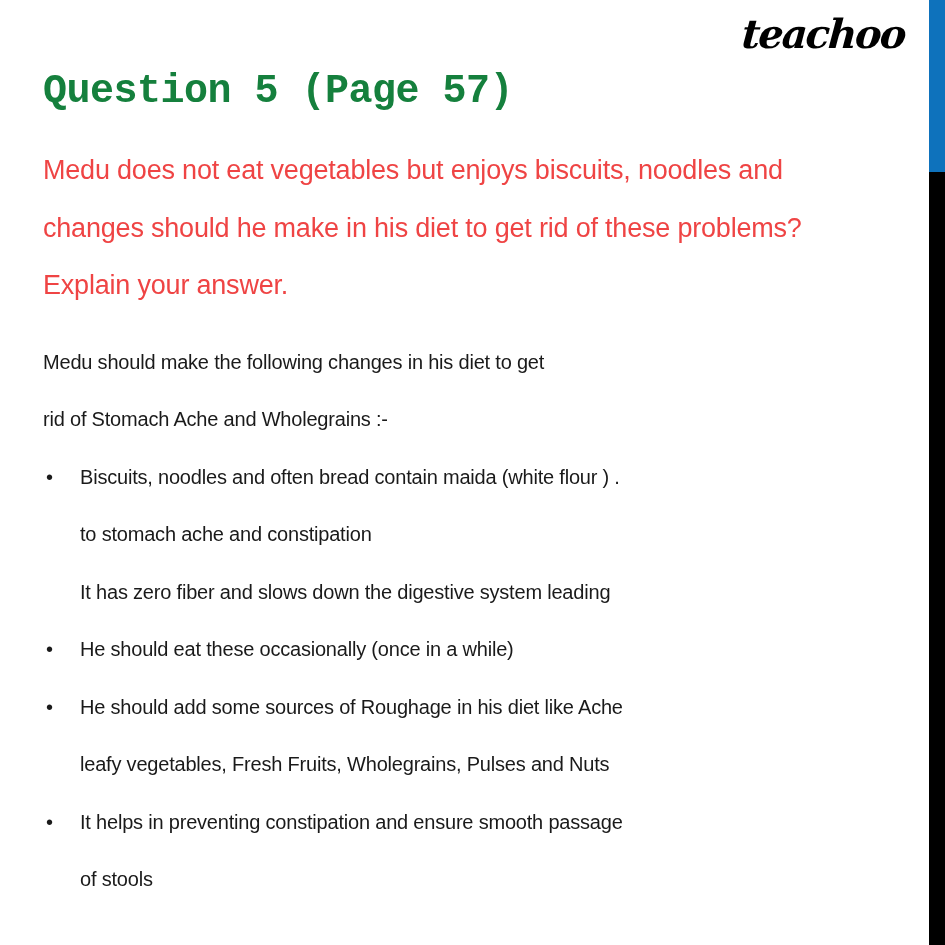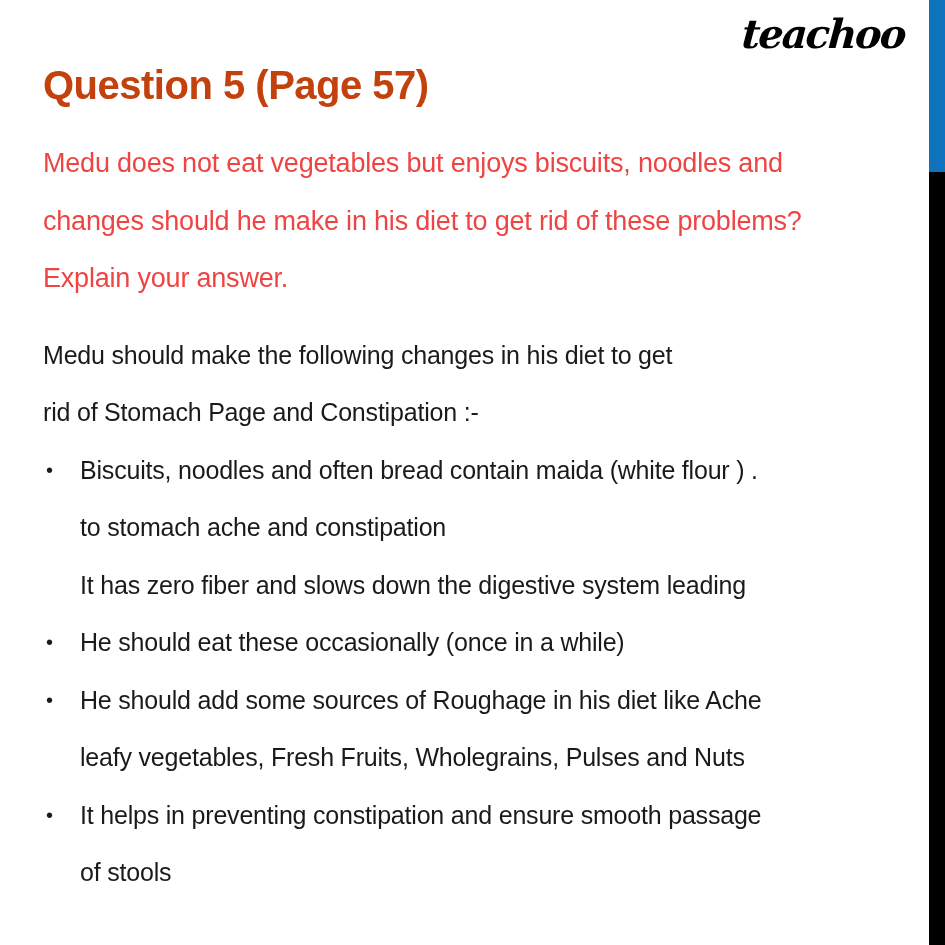--- a/index.html
+++ b/index.html
@@ -36,38 +36,39 @@
     letter-spacing: -2px;
     transform: skewX(-4deg);
   }
   
   .content {
     position: absolute;
     left: 43px; top: 56px;
     width: 868px;
   }
   .title {
-    margin: 5px 0 26px 0;
-    color: #c2410c;
+    margin: 12px 0 26px 0;
+    color: #15803d;
     font-size: 40px;
     font-weight: 700;
     line-height: 48px;
     letter-spacing: -0.5px;
+    font-family: Liberation Mono, monospace;
   }
   .question { margin: 0 0 19px 0; }
   .q-line {
     color: #ef4444;
     font-size: 27px;
     line-height: 57.5px;
     letter-spacing: -0.2px;
     white-space: nowrap;
   }
   .a-line {
     color: #1a1a1a;
-    font-size: 25px;
+    font-size: 20px;
     line-height: 57.5px;
     letter-spacing: -0.2px;
     white-space: nowrap;
   }
   .bullet { display: flex; }
   .bullet-marker {
     width: 37px;
     flex: 0 0 37px;
     color: #1a1a1a;
     font-size: 20px;
@@ -92,21 +93,21 @@
     <h1 class="title">Question 5 (Page 57)</h1>
 
     <div class="question">
       <div class="q-line">Medu does not eat vegetables but enjoys biscuits, noodles and</div>
       <div class="q-line">changes should he make in his diet to get rid of these problems?</div>
       <div class="q-line">Explain your answer.</div>
     </div>
 
     <div class="answer-intro">
       <div class="a-line">Medu should make the following changes in his diet to get</div>
-      <div class="a-line">rid of Stomach Page and Constipation :-</div>
+      <div class="a-line">rid of Stomach Ache and Wholegrains :-</div>
     </div>
 
     <div class="bullets">
 
       <div class="bullet">
         <div class="bullet-marker">•</div>
         <div class="bullet-text">
           <div class="a-line">Biscuits, noodles and often bread contain maida (white flour ) .</div>
           <div class="a-line">to stomach ache and constipation</div>
           <div class="a-line">It has zero fiber and slows down the digestive system leading</div>

